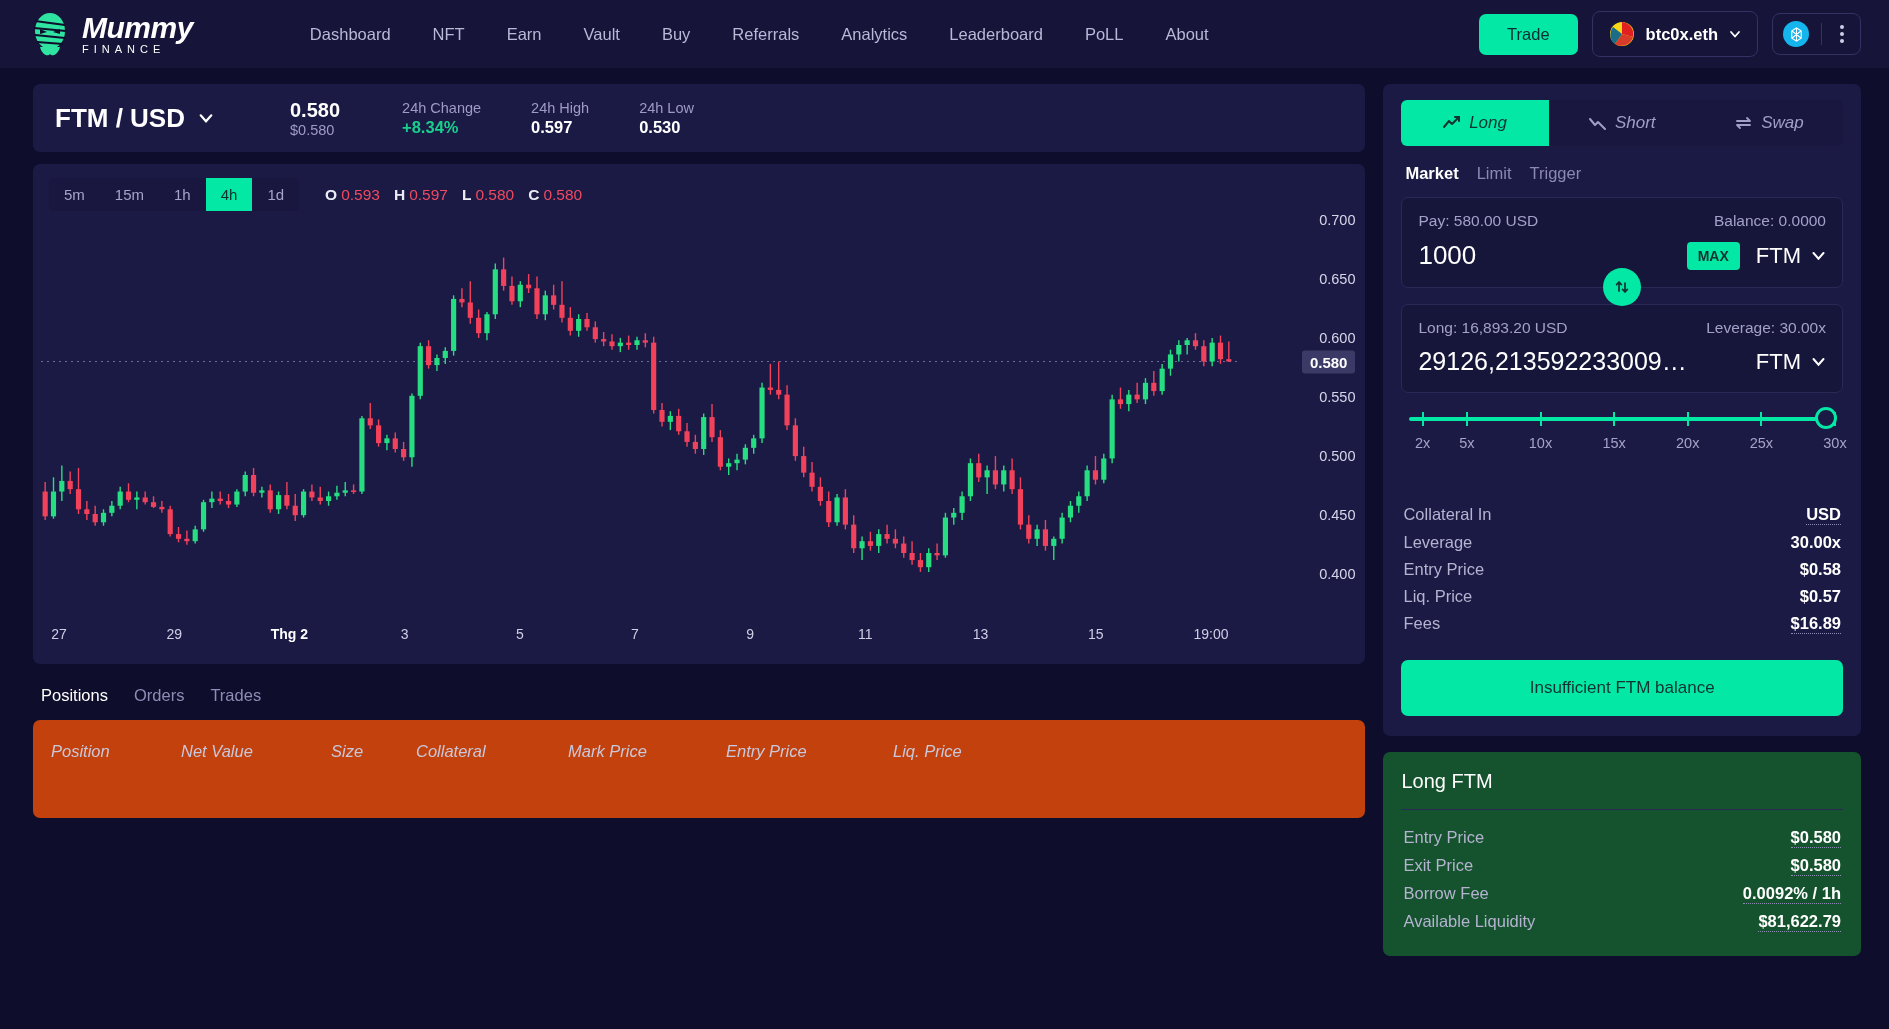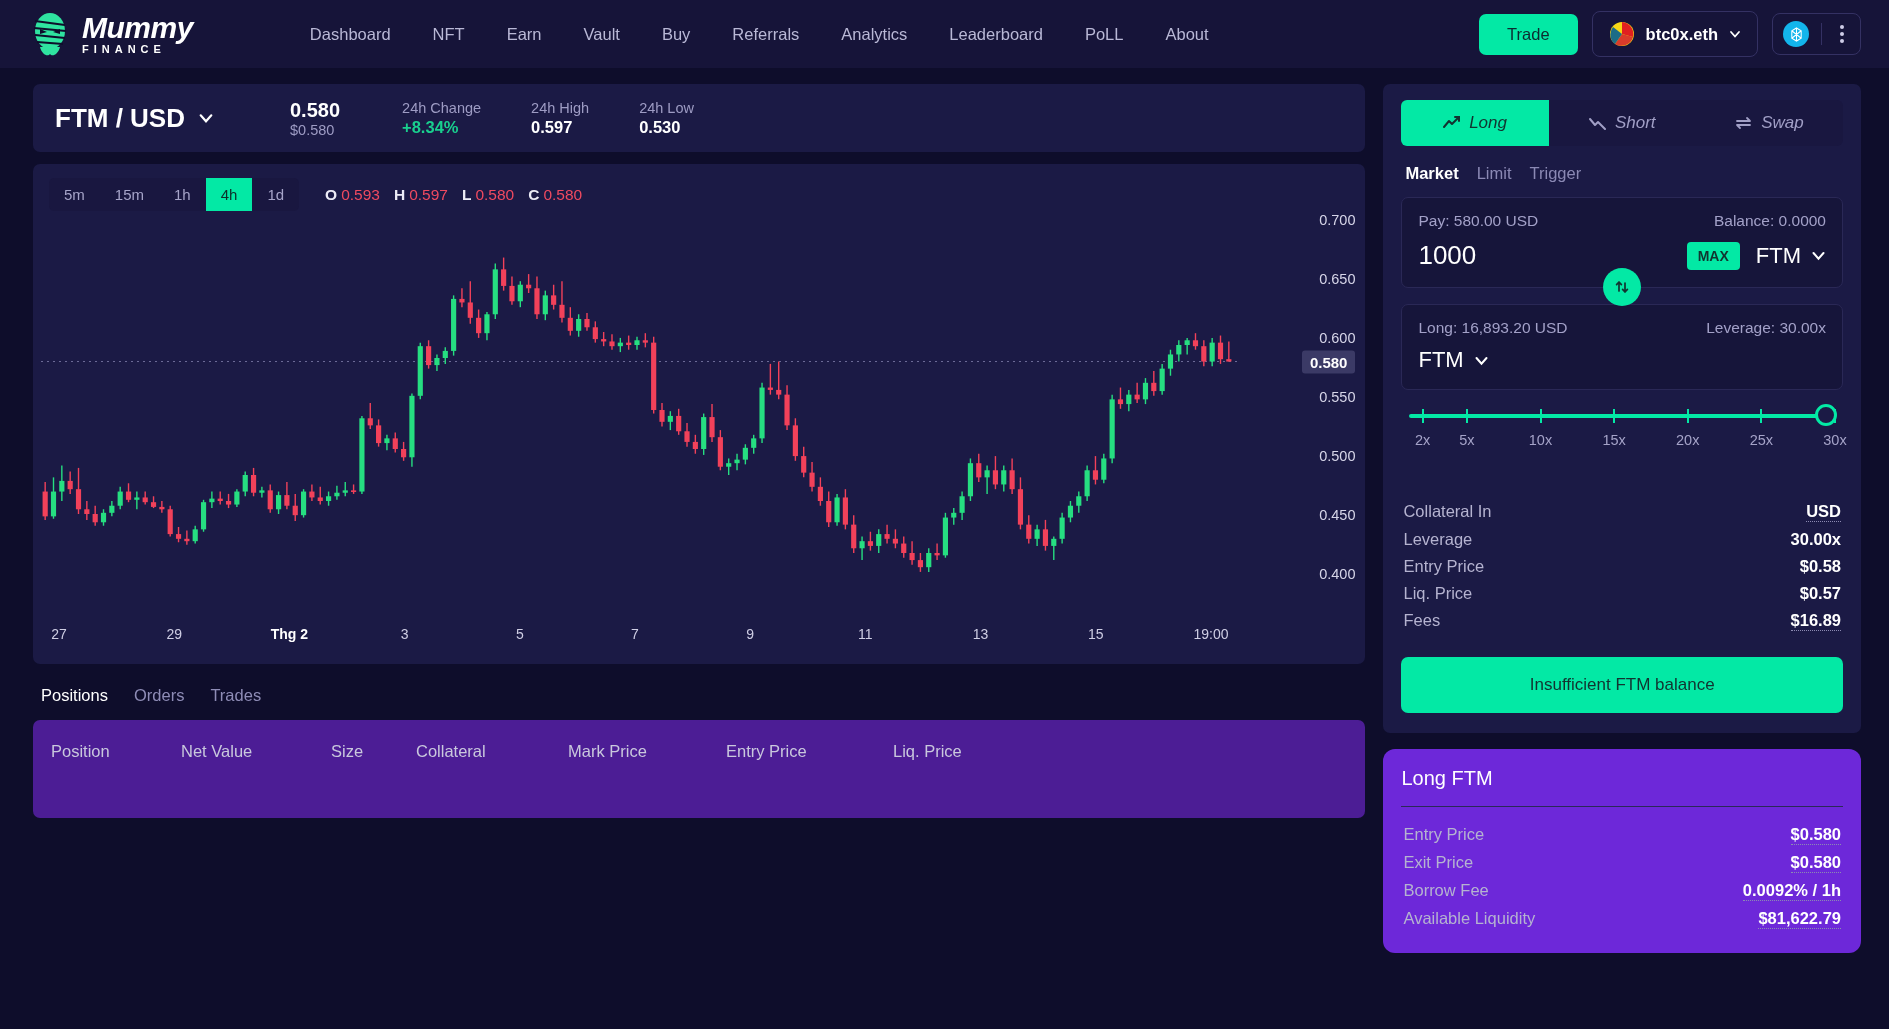--- a/index.html
+++ b/index.html
@@ -15,21 +15,21 @@
     height: 68px; width: 100%;
     background: #161439;
     display: flex; align-items: center;
     padding: 0 28px;
     position: relative;
   }
   .logo-wrap { display: flex; align-items: center; gap: 10px; margin-right: 96px; }
   .mummy-icon { width: 44px; height: 46px; flex: none; }
   .logo-text { line-height: 1; }
   .logo-main { font-size: 30px; font-weight: bold; letter-spacing: -0.5px; color: #fff; font-style: italic; }
-  .logo-sub { font-size: 11px; letter-spacing: 5px; color: #fff; font-weight: bold; margin-top: 1px; }
+  .logo-sub { font-size: 11px; letter-spacing: 5px; color: #fff; font-weight: normal; margin-top: 1px; }
   .nav { display: flex; align-items: center; gap: 0px; }
   .nav-item {
     font-size: 16.5px; color: #b9b8d6; padding: 8px 21px; cursor: pointer; white-space: nowrap;
   }
   .header-right { margin-left: auto; display: flex; align-items: center; gap: 14px; }
   .trade-btn {
     background: #03e9a5; color: #0c2b30; font-size: 16.5px; font-weight: 500;
     border: none; border-radius: 7px; padding: 11px 28px; cursor: pointer;
   }
   .wallet-box {
@@ -105,21 +105,21 @@
   .cb-wrap { display: flex; align-items: center; gap: 9px; font-size: 16px; color: #d4d3e7; cursor: pointer; }
   .cb { width: 14px; height: 14px; border: 1.5px solid #9a98c0; border-radius: 2px; }
   .bp-toggle {
     border: 1px solid #3a3869; border-radius: 7px; padding: 10px 20px; font-size: 16px; cursor: pointer;
   }
   .bp-toggle .b { color: #fff; font-weight: bold; }
   .bp-toggle .sep { color: #6e6c98; margin: 0 3px; }
   .bp-toggle .p { color: #7d7ba6; }
 
   
-  .pos-card { background: #4c1d95; border-radius: 7px; margin-top: 12px; height: 98px; }
+  .pos-card { background: #c2410c; border-radius: 7px; margin-top: 12px; height: 98px; font-style: italic; }
   .pos-head { display: flex; padding: 22px 18px 0 18px; }
   .pos-head div { font-size: 16.5px; color: #c9c8dd; }
   .pos-empty { font-size: 15.5px; color: #fff; padding: 18px 18px 0 18px; }
 
   
   .trade-card { background: #1b1a45; border-radius: 7px; padding: 16px 18px 20px 18px; }
   .pos-tabs { display: flex; background: #191740; border-radius: 6px; overflow: hidden; }
   .pos-tab {
     flex: 1; display: flex; align-items: center; justify-content: center; gap: 9px;
     font-size: 17px; color: #a19fc6; padding: 13px 0; cursor: pointer; font-style: italic;
@@ -157,21 +157,21 @@
   .slider-lab { position: absolute; top: 28px; font-size: 14.5px; color: #a5a3c8; transform: translateX(-50%); white-space: nowrap; }
   .info-list { margin-top: 40px; }
   .info-row { display: flex; justify-content: space-between; align-items: baseline; padding: 4px 2px; }
   .info-k { font-size: 16.5px; color: #b5b3d0; }
   .info-v { font-size: 16.5px; font-weight: bold; color: #fff; }
   .dotted { border-bottom: 1px dotted #8c8ab2; }
   .cta {
     width: 100%; margin-top: 22px; background: #03e9a5; color: #123330;
     border: none; border-radius: 7px; padding: 18px 0; font-size: 17px; cursor: pointer;
   }
-  .sum-card { background: #6d28d9; border-radius: 12px; margin-top: 16px; padding: 18px 18px 20px 18px; }
+  .sum-card { background: #14532d; border-radius: 7px; margin-top: 16px; padding: 18px 18px 20px 18px; }
   .sum-title { font-size: 20px; font-weight: 500; color: #fff; padding-bottom: 16px; border-bottom: 1px solid #2b2958; }
   .sum-list { margin-top: 14px; }
 </style>
 </head>
 <body>
 
 <div class="header">
   <div class="logo-wrap">
     <svg class="mummy-icon" viewBox="0 0 44 46">
       <ellipse cx="22" cy="20" rx="15" ry="18" fill="#2fe3a0"></ellipse>
@@ -674,20 +674,21 @@
       </div>
 
       <div class="io-gap"></div>
 
       <div class="io-box">
         <div class="io-top">
           <span>Long: 16,893.20 USD</span>
           <span>Leverage: 30.00x</span>
         </div>
         <div class="io-bottom">
+          <span class="io-val small">29126,213592233009…</span>
           <span class="tok-sel">
             <span>FTM</span>
             <svg width="15" height="15" viewBox="0 0 12 12">
               <path d="M2 4 L6 8.5 L10 4" stroke="#fff" stroke-width="1.6" fill="none" stroke-linecap="round"></path>
             </svg>
           </span>
         </div>
       </div>
 
 

